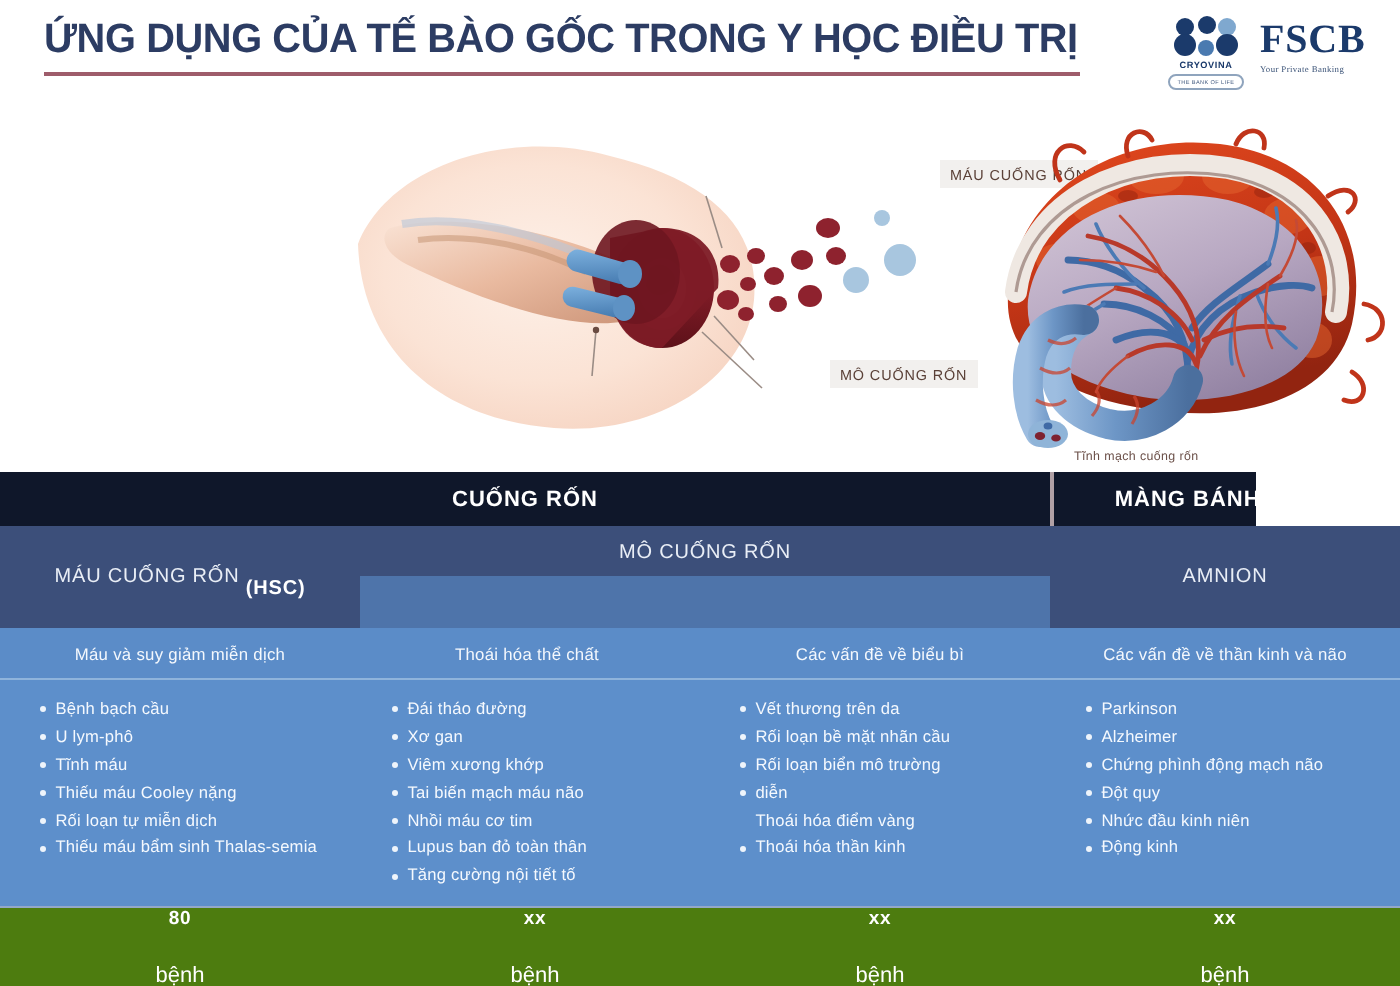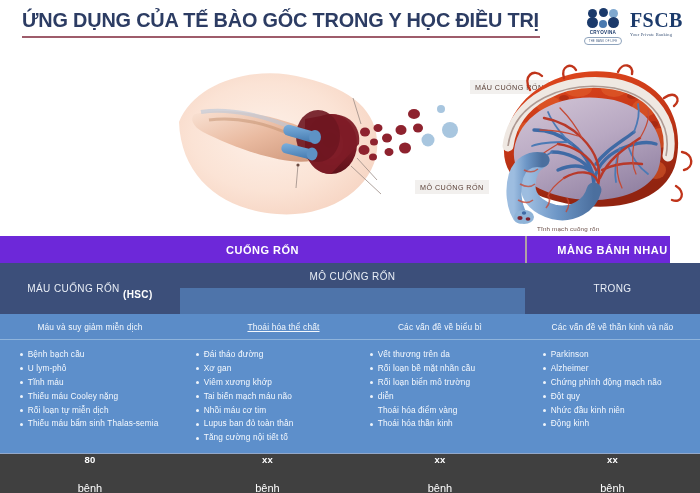--- a/index.html
+++ b/index.html
@@ -144,22 +144,23 @@
 
   
   .tbl {
     position: absolute;
     left: 0; top: 236px;
     width: 700px; height: 257px;
   }
   .band-maroon {
     position: absolute;
     left: 0; top: 0;
-    width: 670px; height: 27px;
-    background: #6d28d9;
+    width: 588px; height: 27px;
+    background: #0f172a;
+    padding-left: 40px;
   }
   .band-maroon .cell {
     position: absolute;
     top: 0; height: 27px;
     display: flex; align-items: center; justify-content: center;
     color: #ffffff;
     font-size: 11px;
     font-weight: bold;
     letter-spacing: 0.5px;
   }
@@ -238,21 +239,21 @@
     color: #f5f9fe;
     font-size: 8.3px;
     line-height: 11.7px;
     letter-spacing: 0.12px;
   }
 
   .band-foot {
     position: absolute;
     left: 0; top: 217px;
     width: 700px; height: 40px;
-    background: #404040;
+    background: #4d7c0f;
     border-top: 1.5px solid #93a8c9;
   }
   .band-foot .cell {
     position: absolute;
     top: 0; height: 40px;
     display: flex; flex-direction: column;
     align-items: center; justify-content: center;
     color: #ffffff;
   }
   .fnum { font-size: 9.5px; font-weight: bold; letter-spacing: 0.3px; }
@@ -476,38 +477,38 @@
   </div>
 
   <div class="band-navy">
     <div class="navy-txt" style="left:0; top:11px; width:180px; height:28px;">
       <span>MÁU CUỐNG RỐN</span>
       <b>&nbsp;</b>
         <b>(HSC)</b>
     </div>
     <div class="navy-txt" style="left:180px; top:2px; width:345px; height:22px;">MÔ CUỐNG RỐN</div>
     <div class="navy-txt" style="left:525px; top:11px; width:175px; height:28px;">
-      <span>TRONG</span>
+      <span>AMNION</span>
     </div>
   </div>
   <div class="navy-sub"></div>
   <div class="navy-txt" style="left:180px; top:79px; width:175px; height:26px;">
     <span>TRUNG MÔ</span>
     <b>&nbsp;</b>
       <b>(MSC)</b>
   </div>
   <div class="navy-txt" style="left:355px; top:79px; width:170px; height:26px;">
     <span>BIỂU MÔ</span>
     <b>&nbsp;</b>
       <b>(EpSC)</b>
   </div>
 
   <div class="band-desc">
     <div class="cell" style="left:0; width:180px;">Máu và suy giảm miễn dịch</div>
-    <div class="cell" style="left:196px; width:175px;text-decoration:underline;">Thoái hóa thể chất</div>
+    <div class="cell" style="left:176px; width:175px;">Thoái hóa thể chất</div>
     <div class="cell" style="left:355px; width:170px;">Các vấn đề về biểu bì</div>
     <div class="cell" style="left:525px; width:175px;">Các vấn đề về thần kinh và não</div>
   </div>
 
   <div class="band-body">
 
     <div class="col" style="left:20px; width:150px;text-align:center;">
       <div class="bullet">
           <span class="dot"></span>
           <span class="btxt">Bệnh bạch cầu</span>

